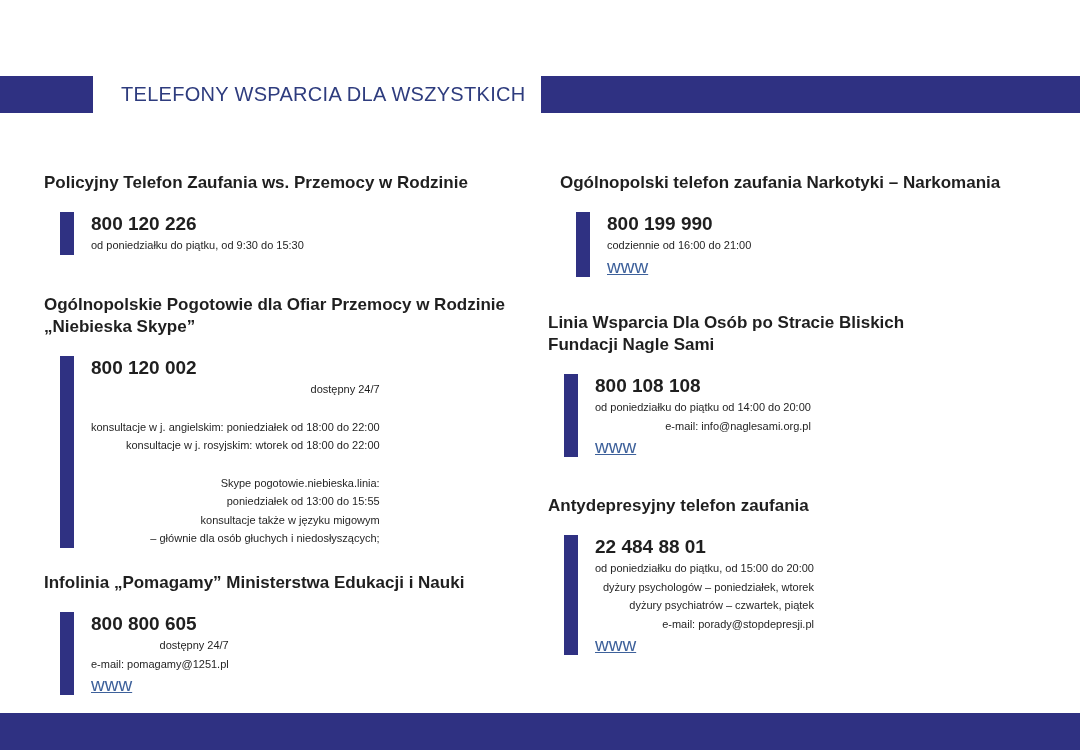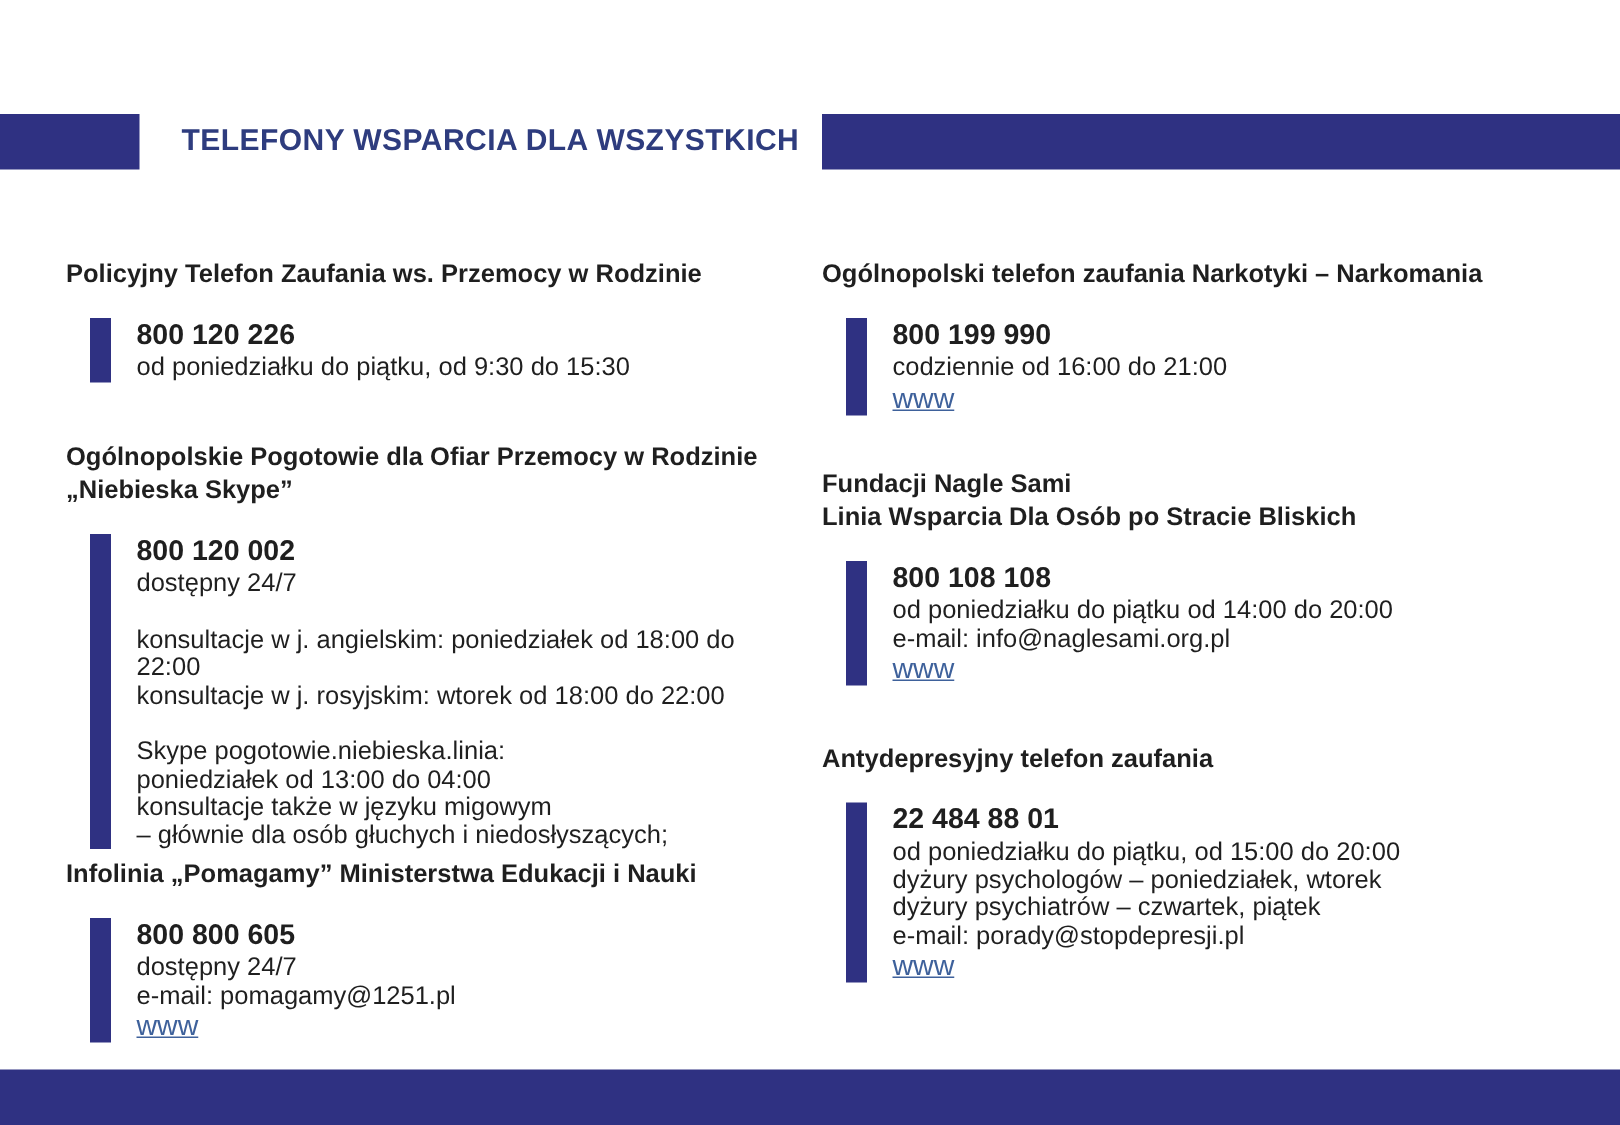--- a/index.html
+++ b/index.html
@@ -20,35 +20,35 @@
   }
   
   .header{
     position:absolute;left:0;top:76px;width:1080px;height:37px;
     display:flex;align-items:center;
   }
   .header-bar-left{width:93px;height:37px;background:var(--accent);}
   .header-bar-right{flex:1;height:37px;background:var(--accent);}
   .header-title{
     margin:0 15px 0 28px;
-    font-size:20px;font-weight:700;letter-spacing:0.3px;
+    font-size:20px;font-weight:400;letter-spacing:0.3px;
     color:var(--header-title);
     white-space:nowrap;
   }
   
   .entry{position:absolute;}
   .col-left{left:44px;width:482px;}
   .col-right{left:548px;width:512px;}
   .entry-title{
     font-size:17px;font-weight:700;line-height:22px;color:var(--text);
   }
   .block{margin-top:18px;display:flex;align-items:stretch;padding-left:16px;}
   .accent-bar{width:14px;background:var(--accent);margin-right:17px;flex-shrink:0;}
   .phone{font-size:19px;font-weight:700;line-height:24px;color:var(--text);}
-  .line{font-size:17px;line-height:18.5px;color:var(--text);}
+  .line{font-size:11px;line-height:18.5px;color:var(--text);text-align:right;}
   .gap-top{margin-top:19px;}
   .www-link{
     display:inline-block;margin-top:3px;
     font-size:19px;line-height:17px;
     color:var(--link);text-decoration:underline;cursor:pointer;
   }
   
   .footer-bar{
     position:absolute;left:0;top:713px;width:1080px;height:37px;
     background:var(--accent);
@@ -80,55 +80,55 @@
     <h2 class="entry-title">Ogólnopolskie Pogotowie dla Ofiar Przemocy w Rodzinie</h2>
     <h2 class="entry-title">„Niebieska Skype”</h2>
     <div class="block">
       <div class="accent-bar"></div>
       <div class="content">
         <div class="phone">800 120 002</div>
         <div class="line">dostępny 24/7</div>
         <div class="line gap-top">konsultacje w j. angielskim: poniedziałek od 18:00 do 22:00</div>
         <div class="line">konsultacje w j. rosyjskim: wtorek od 18:00 do 22:00</div>
         <div class="line gap-top">Skype pogotowie.niebieska.linia:</div>
-        <div class="line">poniedziałek od 13:00 do 04:00</div>
+        <div class="line">poniedziałek od 13:00 do 15:55</div>
         <div class="line">konsultacje także w języku migowym</div>
         <div class="line">– głównie dla osób głuchych i niedosłyszących;</div>
       </div>
     </div>
   </section>
 
   <section class="entry col-left" style="top:572px;">
     <h2 class="entry-title">Infolinia „Pomagamy” Ministerstwa Edukacji i Nauki</h2>
     <div class="block">
       <div class="accent-bar"></div>
       <div class="content">
         <div class="phone">800 800 605</div>
         <div class="line">dostępny 24/7</div>
         <div class="line">e-mail: pomagamy@1251.pl</div>
         <a class="www-link">www</a>
       </div>
     </div>
   </section>
 
-  <section class="entry col-right" style="top:172px;">
+  <section class="entry col-right" style="top:172px;margin-left:12px;">
     <h2 class="entry-title">Ogólnopolski telefon zaufania Narkotyki – Narkomania</h2>
     <div class="block">
       <div class="accent-bar"></div>
       <div class="content">
         <div class="phone">800 199 990</div>
         <div class="line">codziennie od 16:00 do 21:00</div>
         <a class="www-link">www</a>
       </div>
     </div>
   </section>
 
   <section class="entry col-right" style="top:312px;">
+    <h2 class="entry-title">Linia Wsparcia Dla Osób po Stracie Bliskich</h2>
     <h2 class="entry-title">Fundacji Nagle Sami</h2>
-    <h2 class="entry-title">Linia Wsparcia Dla Osób po Stracie Bliskich</h2>
     <div class="block">
       <div class="accent-bar"></div>
       <div class="content">
         <div class="phone">800 108 108</div>
         <div class="line">od poniedziałku do piątku od 14:00 do 20:00</div>
         <div class="line">e-mail: info@naglesami.org.pl</div>
         <a class="www-link">www</a>
       </div>
     </div>
   </section>

